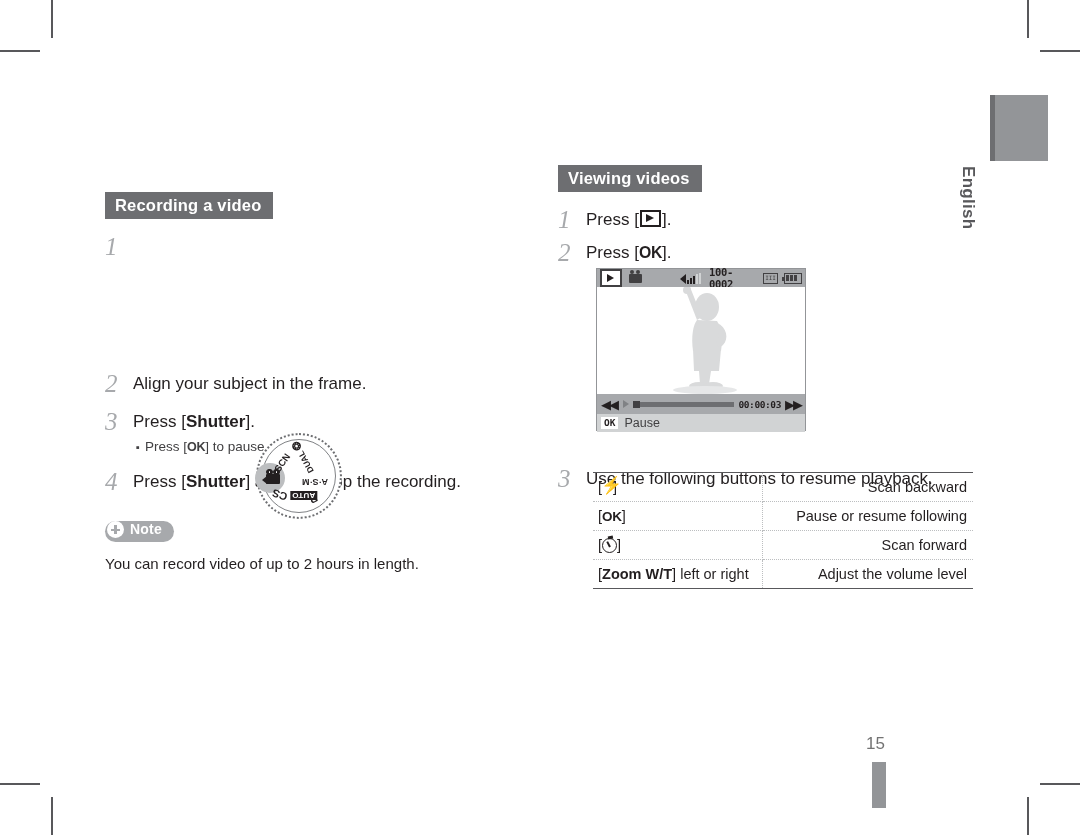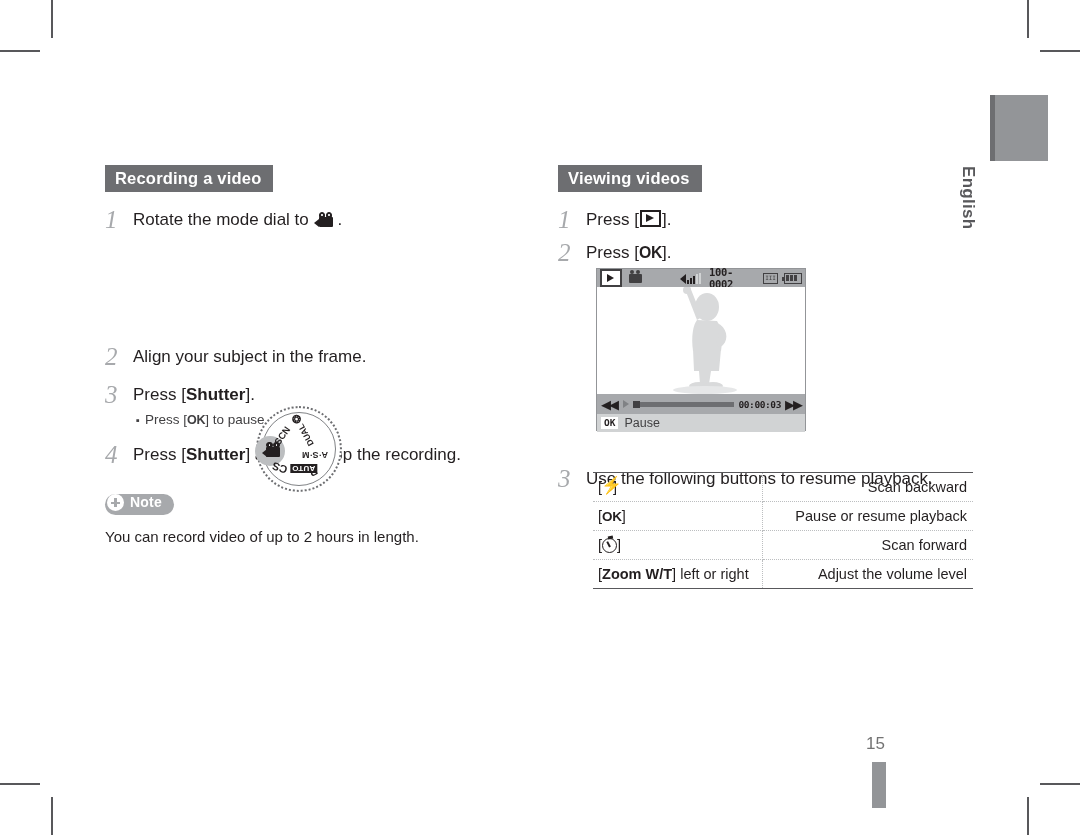--- a/index.html
+++ b/index.html
@@ -35,21 +35,21 @@
     padding: 4px 12px 5px 10px;
     line-height: 1.1;
     white-space: nowrap;
   }
 
   
   .col {
     position: absolute;
     top: 165px;
   }
-  .col-left  { left: 105px; width: 430px; }
+  .col-left  { left: 105px; width: 430px; margin-top: 27px; }
   .col-right { left: 558px; width: 430px; }
 
   
   .step {
     display: flex;
     align-items: flex-start;
     margin-top: 14px;
   }
   .step .num {
     font-family: "Liberation Serif", serif;
@@ -412,21 +412,20 @@
 <div class="crop h" style="left:1040px; top:783px;"></div>
 <div class="crop v" style="left:1027px; top:797px;"></div>
 
 <div class="col col-left">
 
   <div class="sec-header">Recording a video</div>
 
   
   <div class="step">
     <div class="num">1</div>
-    <div class="txt"><span>Rotate the mode dial to </span><span class="glyph-movie"><span class="lens"></span><span class="r1"></span><span class="r2"></span><span class="body"></span></span><span>.</span></div>
   </div>
 
   
   <div class="dial-wrap">
     <div class="dial">
       <div class="dial-inner"></div>
       <div class="dial-hl"></div>
 
       <div class="dial-lbl" style="left:14px; top:22px; transform:rotate(-55deg);">SCN</div>
       <div class="dial-lbl" style="left:36px; top:22px; transform:rotate(-118deg); font-size:8.5px;">DUAL</div>
@@ -556,21 +555,21 @@
 </div>
 
 <table class="pb-table">
   <tbody>
     <tr class="topline">
       <td class="k"><span>[</span><span class="g-flash"></span><span>]</span></td>
       <td class="v">Scan backward</td>
     </tr>
     <tr>
       <td class="k"><span>[</span><b class="key-ok">OK</b><span>]</span></td>
-      <td class="v">Pause or resume playback</td>
+      <td class="v">Pause or resume following</td>
     </tr>
     <tr>
       <td class="k"><span>[</span><span class="g-timer"></span><span>]</span></td>
       <td class="v">Scan forward</td>
     </tr>
     <tr>
       <td class="k"><span>[</span><b>Zoom W/T</b><span>] left or right</span></td>
       <td class="v">Adjust the volume level</td>
     </tr>
   </tbody>

